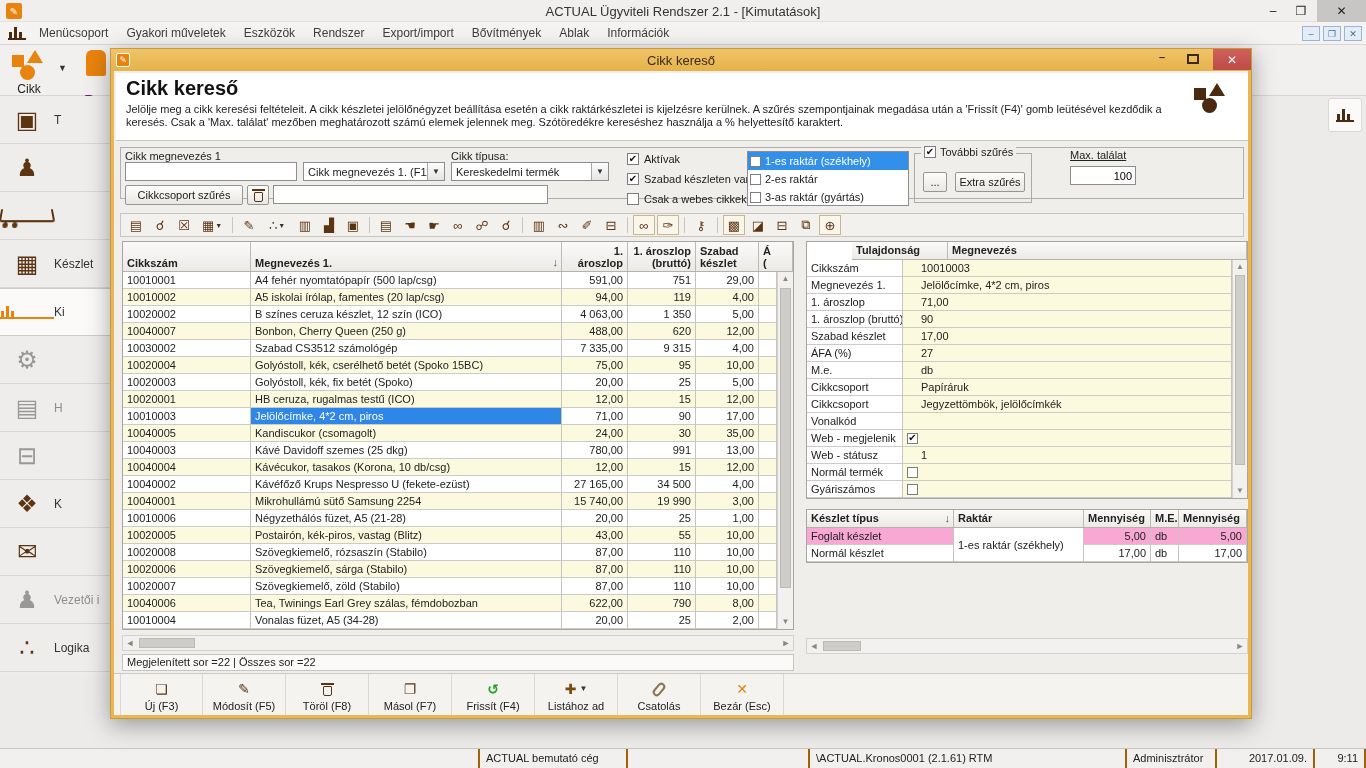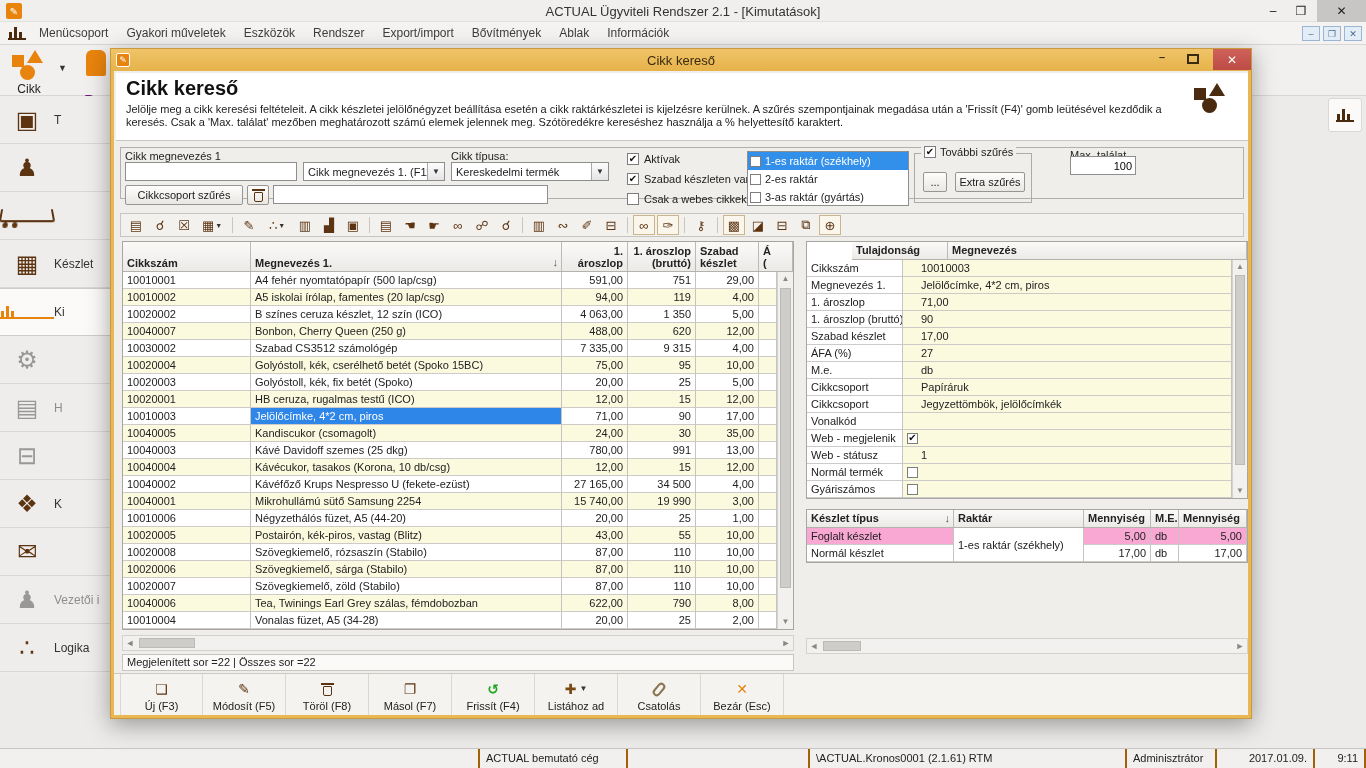--- a/index.html
+++ b/index.html
@@ -81,21 +81,21 @@
   .cbrow{position:absolute;display:flex;align-items:center;gap:5px;height:14px;}
   .cb{width:12px;height:12px;border:1px solid #7d7d7d;background:#fff;display:inline-flex;align-items:center;justify-content:center;flex:0 0 auto;}
   .cb.on::after{content:"✔";font-size:10px;color:#111;margin-top:-1px;}
   #wh-list{position:absolute;left:626px;top:3px;width:162px;height:55px;border:1px solid #8E8E8E;background:#fff;overflow:hidden;}
   .wh-item{display:flex;align-items:center;gap:4px;height:18px;padding:0 2px;}
   .wh-item .cb{width:11px;height:11px;}
   .wh-item.selected{background:#3390EA;color:#fff;}
   #morefilter{position:absolute;left:793px;top:5px;width:118px;height:50px;border:1px solid #AEABA7;}
   #morefilter .legend{position:absolute;left:6px;top:-8px;background:#F0EEEB;padding:0 3px;display:flex;align-items:center;gap:4px;}
   #maxlabel{left:949px;top:1px;text-decoration:underline;text-decoration-thickness:from-font;}
-  #maxinput{left:949px;top:8px;width:66px;text-align:right;padding-left:24px;}
+  #maxinput{left:949px;top:18px;width:66px;text-align:right;padding-left:24px;}
 
   #dlg-toolbar{position:absolute;left:6px;top:142px;width:1124px;height:24px;background:#F3F1EE;border:1px solid #C8C5C1;display:flex;align-items:center;padding-left:3px;}
   .tbi{position:relative;width:22px;height:20px;margin:0 1px;display:flex;align-items:center;justify-content:center;color:#5C3411;font-size:13px;border:1px solid transparent;}
   .tbi.pressed{border:1px solid #C9B68C;background:#FAF6EC;}
   .tbi .mini-caret{display:none;font-size:7px;color:#333;margin-left:1px;}
   .tbi.caret{width:30px;} .tbi.caret .mini-caret{display:inline;}
   .tbi.sep{width:7px;} .tbi.sep::after{content:"";width:1px;height:16px;background:#C9C6C2;}
 
   
   #grid{position:absolute;left:8px;top:170px;width:672px;height:389px;border:1px solid #A9A6A2;background:#fff;}
@@ -602,21 +602,21 @@
             <div class="trow">
             <div class="c c-id">10040001</div>
             <div class="c c-name">Mikrohullámú sütő Samsung 2254</div>
             <div class="c c-num">15 740,00</div>
             <div class="c c-num">19 990</div>
             <div class="c c-num">3,00</div>
             <div class="c c-tail"></div>
           </div>
             <div class="trow">
             <div class="c c-id">10010006</div>
-            <div class="c c-name">Négyzethálós füzet, A5 (44-20)</div>
+            <div class="c c-name">Négyzethálós füzet, A5 (21-28)</div>
             <div class="c c-num">20,00</div>
             <div class="c c-num">25</div>
             <div class="c c-num">1,00</div>
             <div class="c c-tail"></div>
           </div>
             <div class="trow">
             <div class="c c-id">10020005</div>
             <div class="c c-name">Postairón, kék-piros, vastag (Blitz)</div>
             <div class="c c-num">43,00</div>
             <div class="c c-num">55</div>

